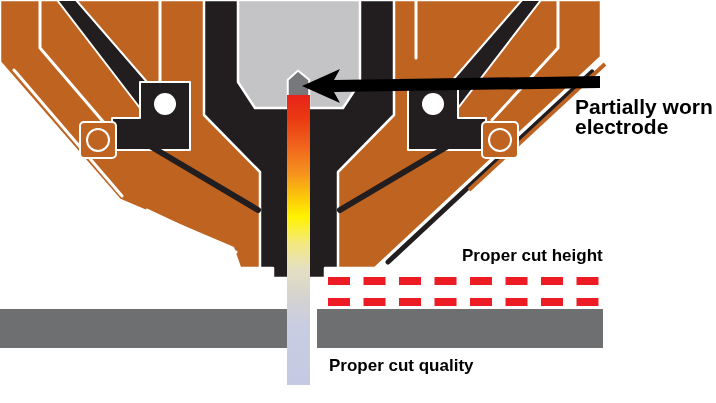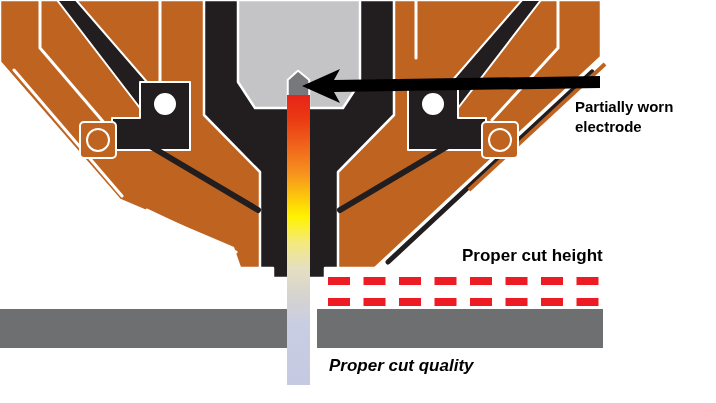--- a/index.html
+++ b/index.html
@@ -14,21 +14,21 @@
   .fill-tip{fill:var(--worn-tip);}
   .fill-workpiece{fill:var(--workpiece);}
   .fill-arrow{fill:var(--arrow);}
   .outl{stroke:var(--outline);stroke-width:2.5;stroke-linejoin:round;}
   .outl-thin{stroke:var(--outline);stroke-width:2;stroke-linejoin:round;}
   .seam{stroke:var(--outline);stroke-width:3;fill:none;stroke-linecap:round;}
   .seam-black{stroke:var(--channel);fill:none;stroke-linecap:round;}
   .dash-row{stroke:var(--dash);stroke-width:8;fill:none;}
   .label{
     position:absolute;color:var(--label-text);font-weight:bold;
-    white-space:pre-line;line-height:20px;font-size:15px;
+    white-space:pre-line;line-height:20px;font-size:21px;
   }
   .label-16{font-size:17px;line-height:19px;}
 </style>
 </head>
 <body>
 
 <div id="stage">
   <svg width="716" height="403" viewBox="0 0 716 403">
     <defs>
       <linearGradient id="arcGrad" x1="0" y1="95" x2="0" y2="385" gradientUnits="userSpaceOnUse">
@@ -83,14 +83,14 @@
     <rect x="287" y="95" width="23" height="290" fill="url(#arcGrad)"></rect>
 
     <path class="fill-arrow" d="M302,86 L340,69 L334,80 L600,76 L600,88 L334,92 L340,103 Z"></path>
   </svg>
 
   <div class="label" style="left:575px;top:97px;width:140px;">Partially worn
 electrode</div>
 
   <div class="label label-16" style="left:462px;top:246px;">Proper cut height</div>
 
-  <div class="label label-16" style="left:329px;top:356px;font-style:italic;">Proper cut quality</div>
+  <div class="label label-16" style="left:329px;top:356px;">Proper cut quality</div>
 </div>
 
 </body></html>

